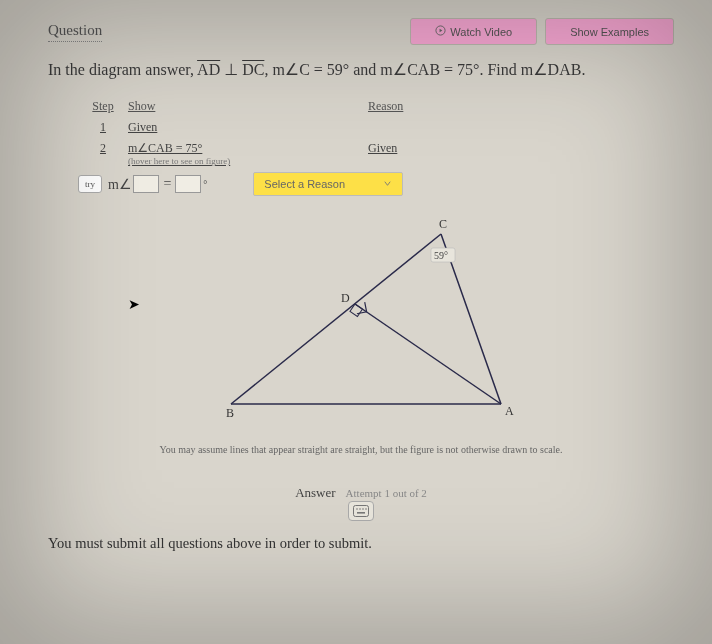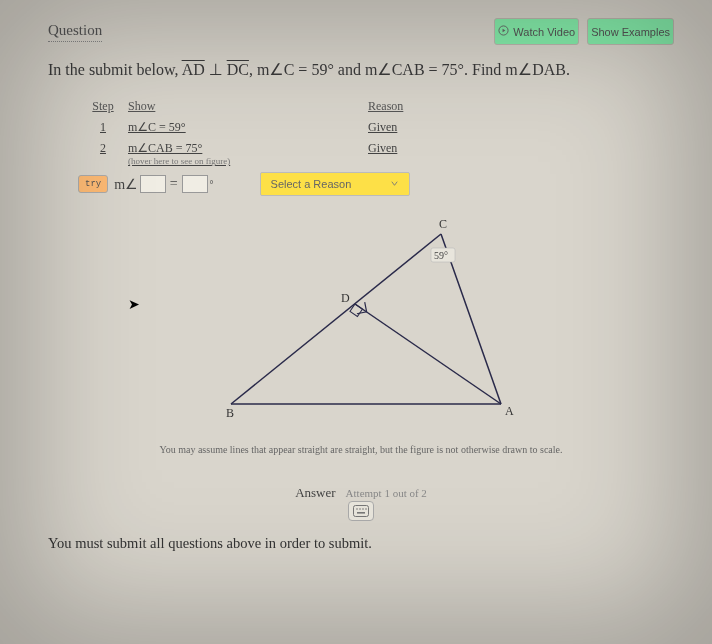--- a/index.html
+++ b/index.html
@@ -26,23 +26,23 @@
     font-size: 15px;
     color: #555;
     border-bottom: 1px dotted #888;
     padding-bottom: 2px;
   }
   .hbtns { display: flex; gap: 8px; }
   .hbtn {
     font-family: Arial, sans-serif;
     font-size: 11px;
     color: #555;
-    background: #86efac;
+    background: #f9a8d4;
     border: 1px solid #bcb8ae;
-    padding: 6px 3px;
+    padding: 6px 24px;
     border-radius: 3px;
     display: flex;
     align-items: center;
     gap: 4px;
   }
   .problem {
     font-size: 16px;
     color: #3a3a3a;
     margin-bottom: 18px;
     line-height: 1.4;
@@ -56,24 +56,24 @@
     margin-left: 30px;
   }
   .trow { display: flex; align-items: flex-start; margin-bottom: 6px; text-decoration: underline; }
   .c-step { width: 50px; text-align: center; }
   .c-angle { width: 240px; }
   .c-reason { width: 200px; }
   .thead { font-size: 12px; color: #555; }
   .hint { font-size: 9px; color: #777; }
   .tryrow { display: flex; align-items: center; margin-left: 30px; margin-top: 4px; gap: 6px; }
   .trybtn {
-    font-family: Liberation Mono, monospace;
+    font-family: Liberation Serif, serif;
     font-size: 9px;
     border: 1px solid #aaa;
-    background: #fdba74;
+    background: #ffffff;
     padding: 3px 6px;
     border-radius: 3px;
     color: #555;
   }
   .mangle { font-size: 14px; display:flex; align-items:center; gap:2px;}
   .inbox {
     width: 26px; height: 18px;
     border: 1px solid #999;
     background: #f0ede4;
     font-size: 11px; text-align: center;
@@ -157,32 +157,31 @@
         </span>
         <span>Watch Video</span>
       </div>
       <div class="hbtn">
         <span>Show Examples</span>
       </div>
     </div>
   </div>
 
   <div class="problem">
-    <span>In the submit below,  </span><span class="ovl">AD</span><span> ⊥ </span><span class="ovl">DC</span><span>,  m∠C = 59° and m∠CAB = 75°. Find m∠DAB.</span>
+    <span>In the diagram answer,  </span><span class="ovl">AD</span><span> ⊥ </span><span class="ovl">DC</span><span>,  m∠C = 59° and m∠CAB = 75°. Find m∠DAB.</span>
   </div>
 
   <div class="table">
     <div class="trow thead">
       <div class="c-step">Step</div>
       <div class="c-angle">Show</div>
       <div class="c-reason">Reason</div>
     </div>
     <div class="trow">
       <div class="c-step">1</div>
-      <div class="c-angle">m∠C = 59°</div>
       <div class="c-reason">Given</div>
     </div>
     <div class="trow">
       <div class="c-step">2</div>
       <div class="c-angle">
         <div>m∠CAB = 75°</div>
         <div class="hint">(hover here to see on figure)</div>
       </div>
       <div class="c-reason">Given</div>
     </div>

